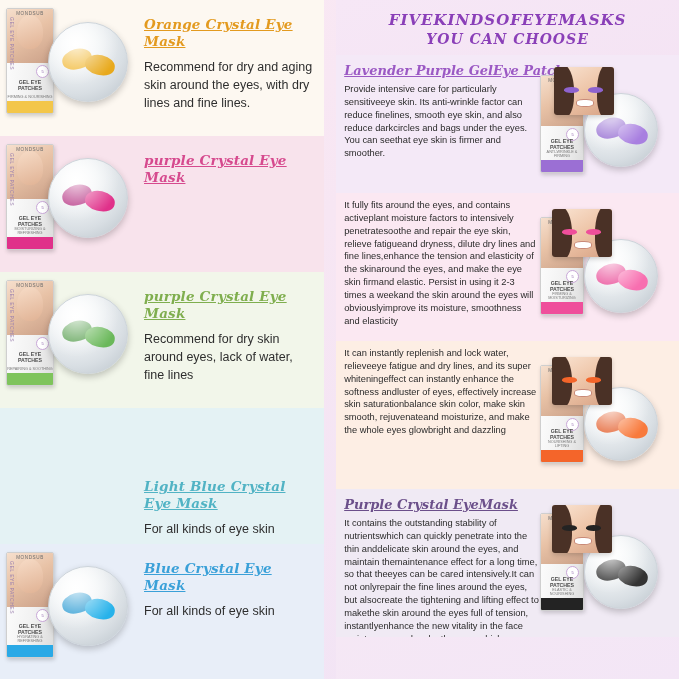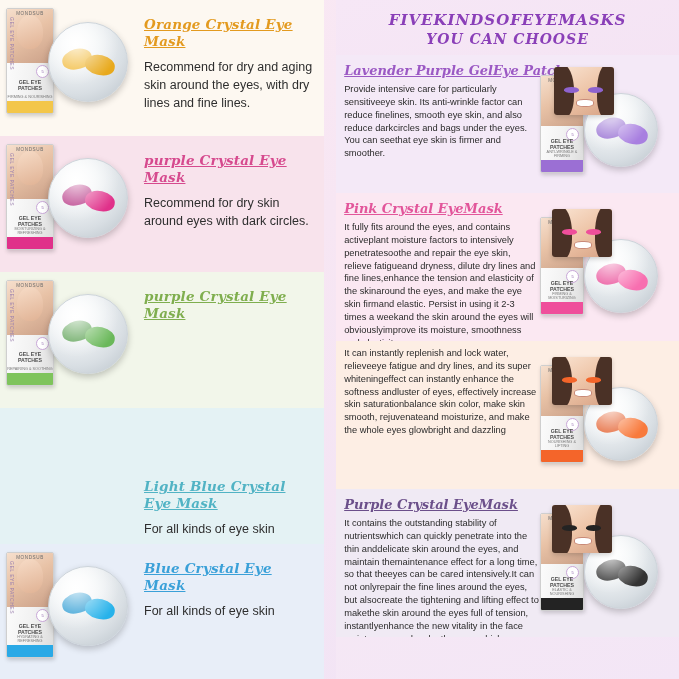--- a/index.html
+++ b/index.html
@@ -260,21 +260,20 @@
           </div>
           <div class="jar">
             <div class="patch p1" style="background:#b0247a"></div>
             <div class="patch p2" style="background:#e0318a"></div>
             <div class="lid"></div>
           </div>
         </div>
       </div>
       <div class="txt">
         <div class="ltitle">purple Crystal Eye Mask</div>
-        <div class="ldesc">Recommend for dry skin around eyes with dark circles.</div>
       </div>
     </div>
 
     <div class="lrow row3">
       <div class="shot">
         <div class="prod">
           <div class="box">
             <div class="bphoto">
               <div class="bface"></div>
             </div>
@@ -287,20 +286,21 @@
           </div>
           <div class="jar">
             <div class="patch p1" style="background:#4f9a46"></div>
             <div class="patch p2" style="background:#6ab85a"></div>
             <div class="lid"></div>
           </div>
         </div>
       </div>
       <div class="txt">
         <div class="ltitle">purple Crystal Eye Mask</div>
+        <div class="ldesc">Recommend for dry skin around eyes, lack of water, fine lines</div>
       </div>
     </div>
 
     <div class="lrow row4">
       <div class="shot">
         <div class="prod">
           <div class="box">
             <div class="bphoto">
               <div class="bface"></div>
             </div>
@@ -385,21 +385,20 @@
             <div class="fc-hair2"></div>
             <div class="fc-eye" style="left:16%;top:42%;background:#8e63cf;"></div>
             <div class="fc-eye" style="left:56%;top:42%;background:#8e63cf;"></div>
             <div class="fc-mouth"></div>
           </div>
         </div>
       </div>
     </div>
 
     <div class="rcard card2">
-      <div class="rtitle">Pink Crystal EyeMask</div>
       <div class="rbody">It fully fits around the eyes, and contains activeplant moisture factors to intensively penetratesoothe and repair the eye skin, relieve fatigueand dryness, dilute dry lines and fine lines,enhance the tension and elasticity of the skinaround the eyes, and make the eye skin firmand elastic. Persist in using it 2-3 times a weekand the skin around the eyes will obviouslyimprove its moisture, smoothness and elasticity</div>
       <div class="rshot" style="top:18px;height:126px;">
         <div class="prod">
           <div class="box" style="left:2px;top:6px;width:42px;height:96px;">
             <div class="bphoto">
               <div class="bface"></div>
             </div>
             <div class="bbrand">MONDSUB</div>
             <div class="bbadge">5</div>
             <div class="btitle">GEL EYE PATCHES</div>

